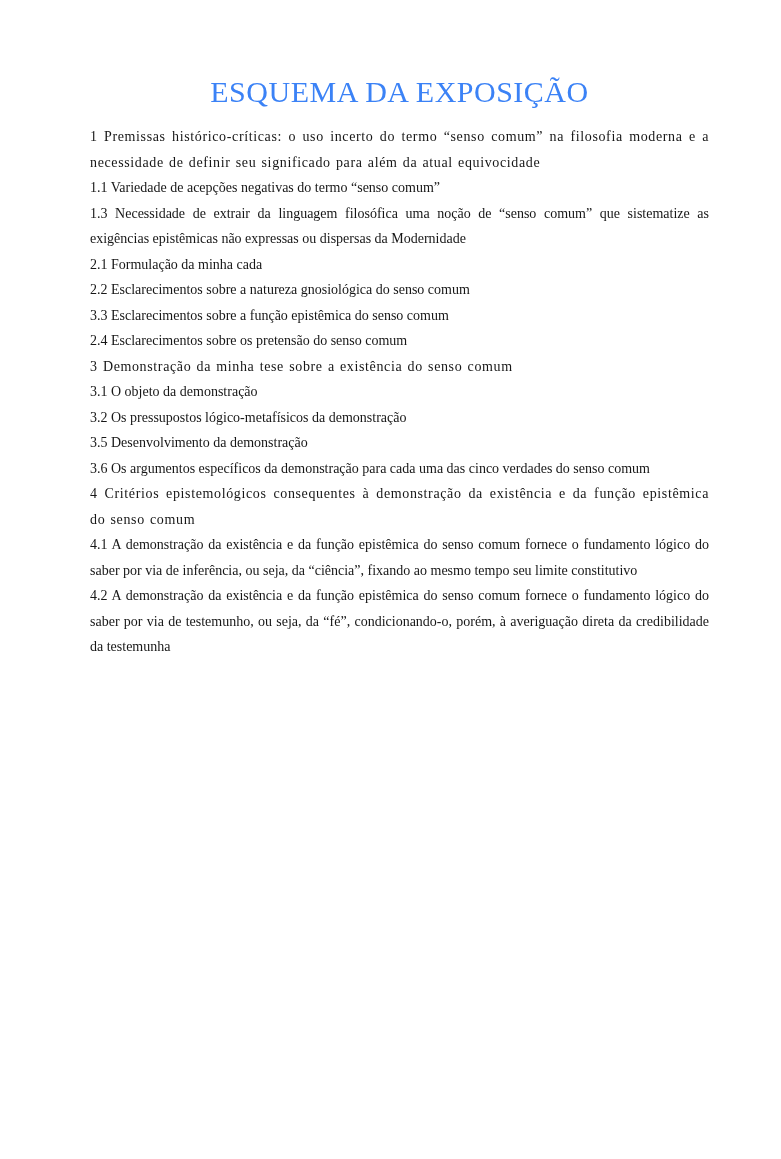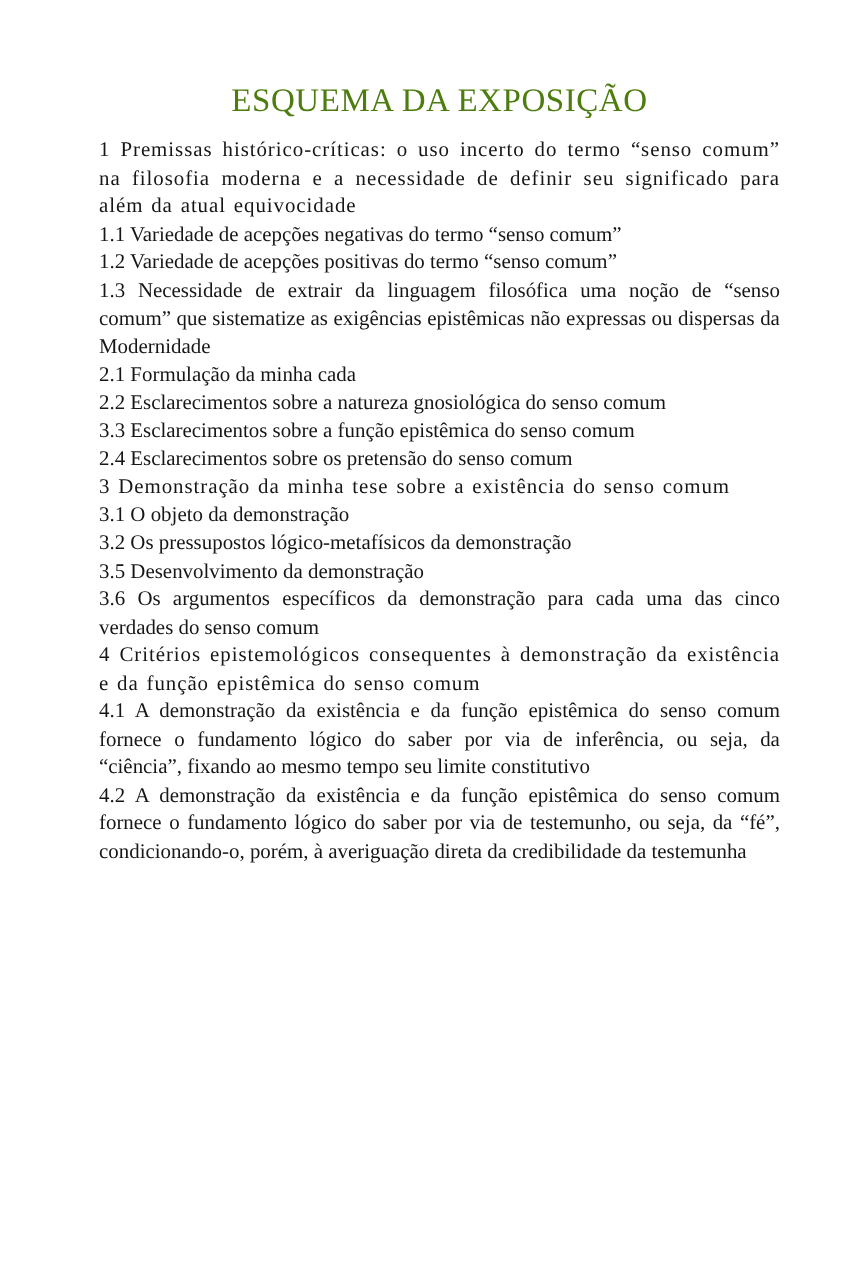--- a/index.html
+++ b/index.html
@@ -20,49 +20,48 @@
     height: 1159px;
     padding: 74px 72px 0 90px;
   }
   .page-title {
     font-size: 30px;
     font-weight: 400;
     letter-spacing: 0.5px;
     text-align: center;
     margin: 0 0 14px 0;
     line-height: 36px;
-    color: #4d7c0f;
+    color: #3b82f6;
   }
   .outline {
     width: 100%;
   }
   .outline-item {
     margin: 0;
-    font-size: 19px;
+    font-size: 14px;
     line-height: 25.5px;
     text-align: justify;
     color: #161616;
   }
   .outline-item.level-1 {
     letter-spacing: 0.045em;
     word-spacing: 0.08em;
   }
   .outline-item .num {
     white-space: nowrap;
   }
 </style>
 </head>
 <body style="background: rgb(255, 255, 255); color: rgb(22, 22, 22);">
 
 <div class="page">
   <h1 class="page-title">ESQUEMA DA EXPOSIÇÃO</h1>
   <section class="outline" id="outline">
       <p class="outline-item level-1"><span class="num">1</span> <span class="txt">Premissas histórico-críticas: o uso incerto do termo “senso comum” na filosofia moderna e a necessidade de definir seu significado para além da atual equivocidade</span></p>
       <p class="outline-item level-2"><span class="num">1.1</span> <span class="txt">Variedade de acepções negativas do termo “senso comum”</span></p>
-      <p class="outline-item level-2"><span class="num">1.2</span> <span class="txt">Variedade de acepções positivas do termo “senso comum”</span></p>
       <p class="outline-item level-2"><span class="num">1.3</span> <span class="txt">Necessidade de extrair da linguagem filosófica uma noção de “senso comum” que sistematize as exigências epistêmicas não expressas ou dispersas da Modernidade</span></p>
       <p class="outline-item level-2"><span class="num">2.1</span> <span class="txt">Formulação da minha cada</span></p>
       <p class="outline-item level-2"><span class="num">2.2</span> <span class="txt">Esclarecimentos sobre a natureza gnosiológica do senso comum</span></p>
       <p class="outline-item level-2"><span class="num">3.3</span> <span class="txt">Esclarecimentos sobre a função epistêmica do senso comum</span></p>
       <p class="outline-item level-2"><span class="num">2.4</span> <span class="txt">Esclarecimentos sobre os pretensão do senso comum</span></p>
       <p class="outline-item level-1"><span class="num">3</span> <span class="txt">Demonstração da minha tese sobre a existência do senso comum</span></p>
       <p class="outline-item level-2"><span class="num">3.1</span> <span class="txt">O objeto da demonstração</span></p>
       <p class="outline-item level-2"><span class="num">3.2</span> <span class="txt">Os pressupostos lógico-metafísicos da demonstração</span></p>
       <p class="outline-item level-2"><span class="num">3.5</span> <span class="txt">Desenvolvimento da demonstração</span></p>
       <p class="outline-item level-2"><span class="num">3.6</span> <span class="txt">Os argumentos específicos da demonstração para cada uma das cinco verdades do senso comum</span></p>

